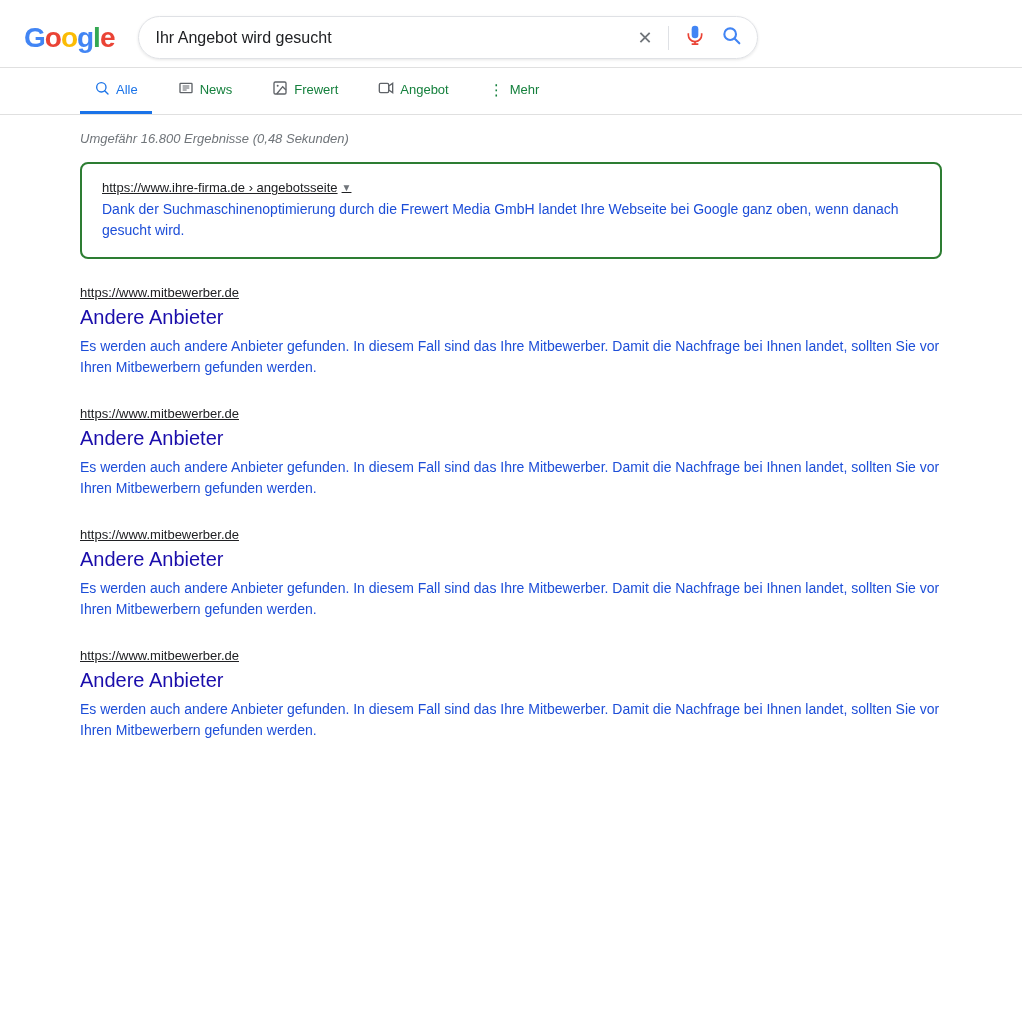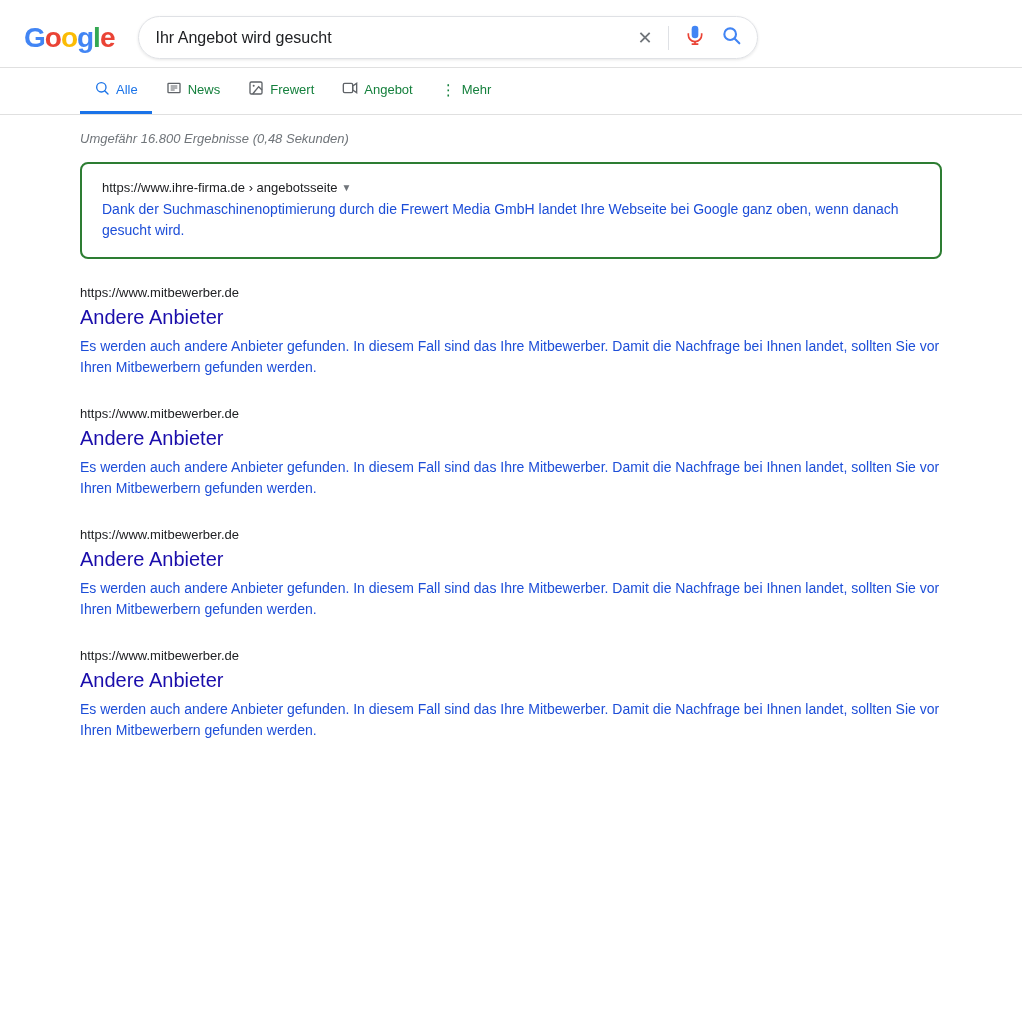--- a/index.html
+++ b/index.html
@@ -72,21 +72,21 @@
       font-size: 20px;
       cursor: pointer;
     }
 
     
     .nav-tabs {
       display: flex;
       align-items: center;
       padding: 0 80px;
       border-bottom: 1px solid #e0e0e0;
-      gap: 0;
+      gap: 12px;
     }
     .nav-tab {
       display: flex;
       align-items: center;
       gap: 6px;
       padding: 12px 14px;
       font-size: 13px;
       color: #15803d;
       cursor: pointer;
       border-bottom: 3px solid transparent;
@@ -122,20 +122,21 @@
       padding: 6px 0 18px 0;
       margin-bottom: 4px;
     }
     .result-url {
       font-size: 13px;
       color: #202124;
       display: flex;
       align-items: center;
       gap: 4px;
       margin-bottom: 4px;
+      text-decoration: underline;
     }
     .result-url-arrow {
       font-size: 10px;
       color: #70757a;
     }
     .result-title {
       font-size: 20px;
       color: #1a0dab;
       cursor: pointer;
       margin-bottom: 6px;

